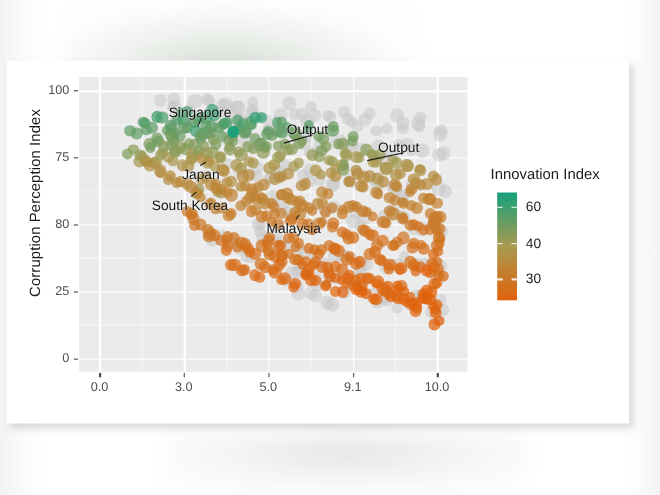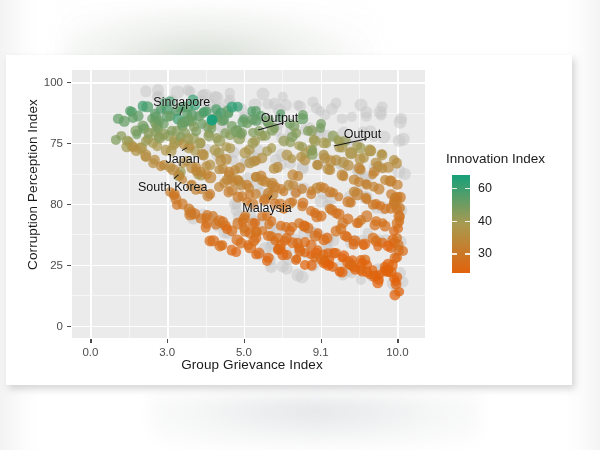--- a/index.html
+++ b/index.html
@@ -222,21 +222,20 @@
   <div id="right-smudge"></div>
   <div id="top-smudge"></div>
   <div id="bottom-smudge"></div>
 </div>
 
 <div id="figure-card">
   <div id="plot-area">
 
     <div class="axis-title" id="y-axis-title">Corruption Perception Index</div>
 
-    <div class="axis-title" id="x-axis-title">Group Grievance Index</div>
 
     <div id="y-tick-labels">
         <div class="tick-label-y" style="width: 40px; left: 17px; top: 270.818px;">0</div>
         <div class="tick-mark-y" style="left: 61px; top: 270.818px;"></div>
         <div class="tick-label-y" style="width: 40px; left: 17px; top: 209.909px;">25</div>
         <div class="tick-mark-y" style="left: 61px; top: 209.909px;"></div>
         <div class="tick-label-y" style="width: 40px; left: 17px; top: 149px;">80</div>
         <div class="tick-mark-y" style="left: 61px; top: 149px;"></div>
         <div class="tick-label-y" style="width: 40px; left: 17px; top: 88.0909px;">75</div>
         <div class="tick-mark-y" style="left: 61px; top: 88.0909px;"></div>

